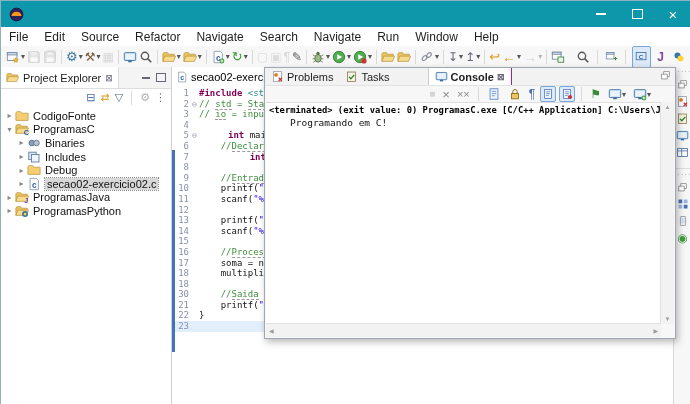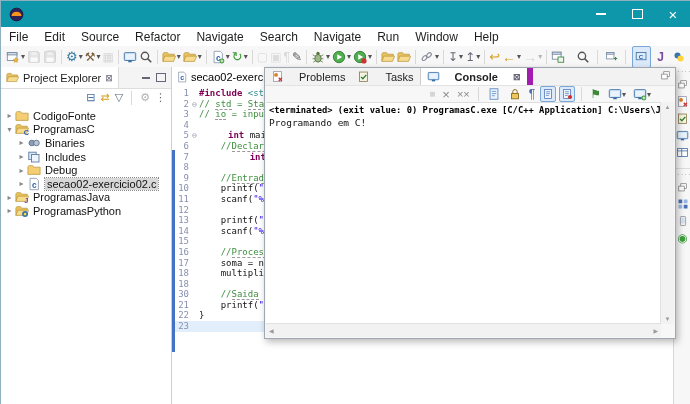--- a/index.html
+++ b/index.html
@@ -69,34 +69,34 @@
           border-left:1px solid #d8d8d8;display:flex;flex-direction:column;align-items:center;
           padding-top:2px;gap:3px;}
   .handle{color:#b0b0b0;font-size:8px;line-height:5px;letter-spacing:1px;}
   .rbtn{display:flex;align-items:center;justify-content:center;width:15px;height:14px;}
   .rgap{height:6px;border-bottom:1px solid #ddd;width:100%;}
   
   .console{position:absolute;left:263px;top:66px;width:410px;height:270px;background:#f7f7f7;
            border:1px solid #9fa8b0;box-shadow:2px 3px 7px rgba(0,0,0,.28);z-index:5;}
   .ctabs{height:17px;display:flex;align-items:center;font-size:11px;background:#f2f2f2;
          border-bottom:1px solid #e3e3e3;color:#222;}
-  .ctab{display:flex;align-items:center;gap:15px;padding:0 6px;height:100%;}
-  .ctab.active{background:#fff;font-weight:bold;border-left:1px solid #ccc;border-right:6px solid #a21caf;}
+  .ctab{display:flex;align-items:center;gap:3px;padding:0 6px;height:100%;}
+  .ctab.active{background:#fff;font-weight:bold;border-left:1px solid #ccc;border-right:1px solid #a21caf;margin-left:32px;}
   .crestore{position:absolute;top:2px;right:4px;}
   .ctoolbar{height:16px;display:flex;justify-content:flex-end;align-items:center;gap:3px;
             padding-right:22px;}
   .cbtn{height:14px;display:flex;align-items:center;padding:0 1px;border:1px solid transparent;}
   .cbtn.toggled{background:#dce9f9;border:1px solid #7aa7d9;border-radius:2px;}
   .cbtn .dd{font-size:8px;color:#555;}
   .cbody{position:absolute;top:34px;left:1px;right:14px;bottom:14px;background:#fff;overflow:hidden;
          border-top:1px solid #ddd;}
   .cstatus{font-family:"DejaVu Sans Mono",monospace;font-weight:bold;font-size:8.8px;
            white-space:nowrap;color:#000;padding:2px 0 1px 3px;}
   .cout{font-family:"DejaVu Sans Mono",monospace;font-size:9.5px;color:#111;padding:1px 0 0 3px;
-        white-space:nowrap;}
+        white-space:nowrap;margin-left:21px;}
   .vscroll{position:absolute;top:34px;right:1px;width:13px;bottom:14px;background:#f2f2f2;
            border-left:1px solid #e0e0e0;display:flex;flex-direction:column;
            justify-content:space-between;align-items:center;color:#9a9a9a;font-size:6px;padding:2px 0;}
   .hscroll{position:absolute;left:1px;right:14px;bottom:1px;height:13px;background:#f2f2f2;
            border-top:1px solid #e0e0e0;display:flex;justify-content:space-between;
            align-items:center;color:#9a9a9a;font-size:6px;padding:0 3px;}
 </style>
 </head>
 <body>
 

